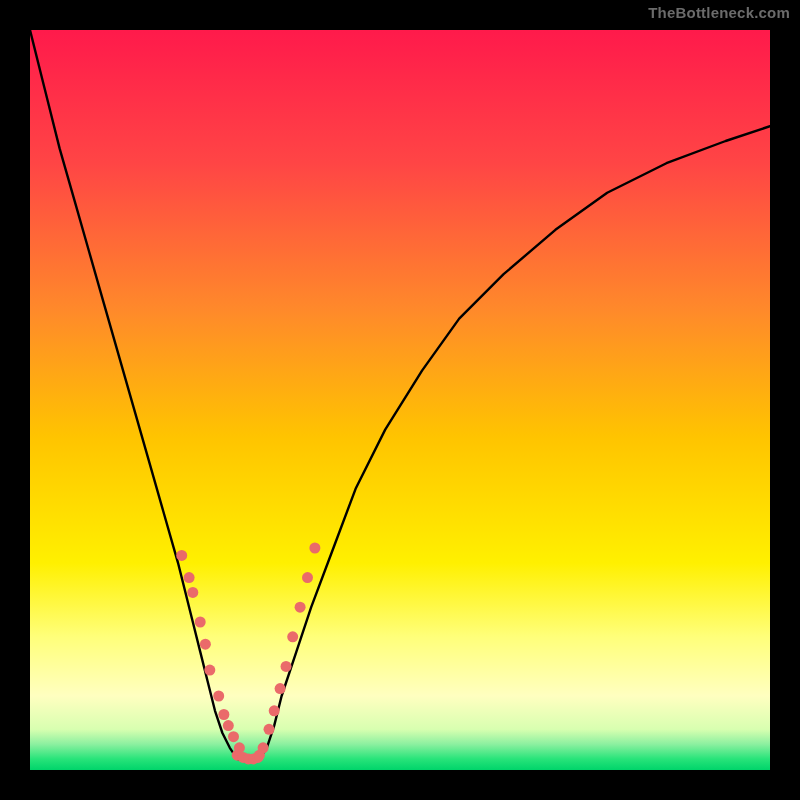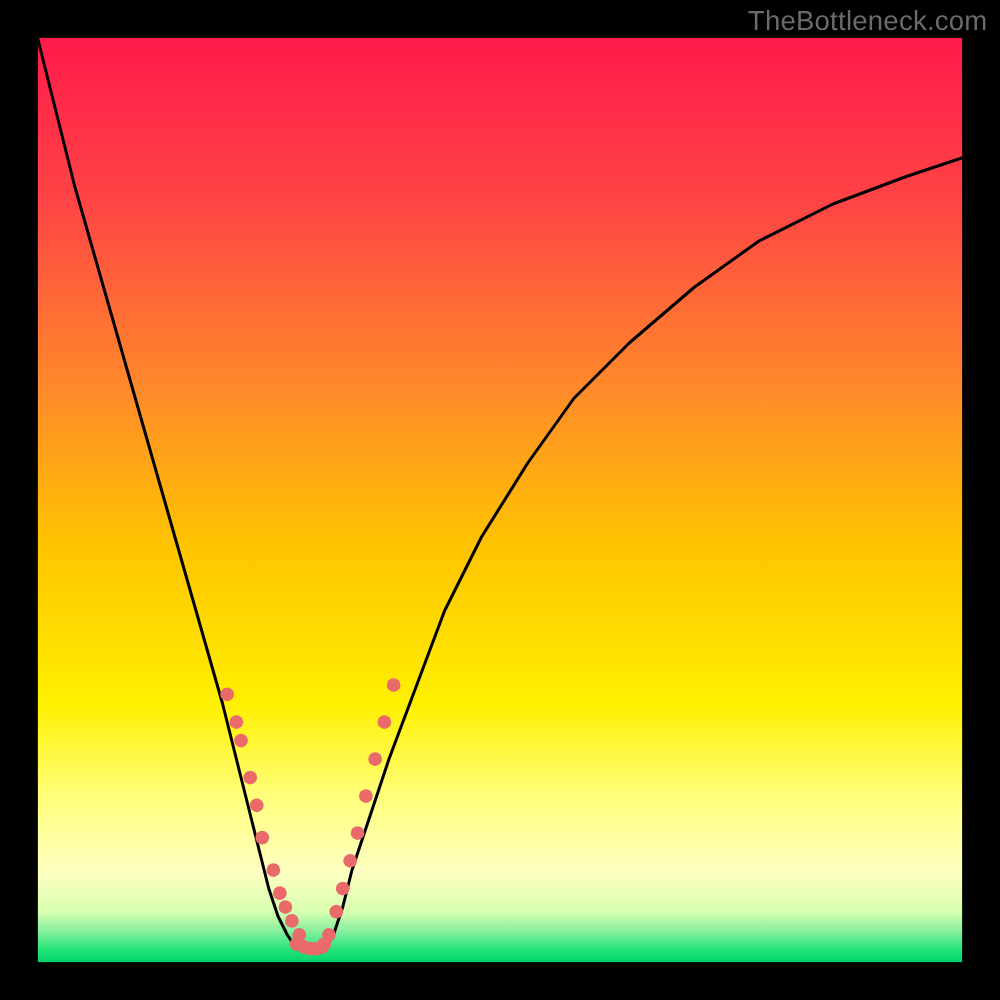--- a/index.html
+++ b/index.html
@@ -32,22 +32,22 @@
     position: absolute;
     inset: 0;
     width: 100%;
     height: 100%;
   }
   .watermark {
     position: absolute;
     top: 4px;
     right: 10px;
     color: #6b6b6b;
-    font-size: 22px;
-    font-weight: 400;
+    font-size: 15px;
+    font-weight: 700;
     letter-spacing: 0.2px;
     user-select: none;
   }
 </style>
 </head>
 <body>
 
 <div class="frame">
 
   <div class="plot-area">

